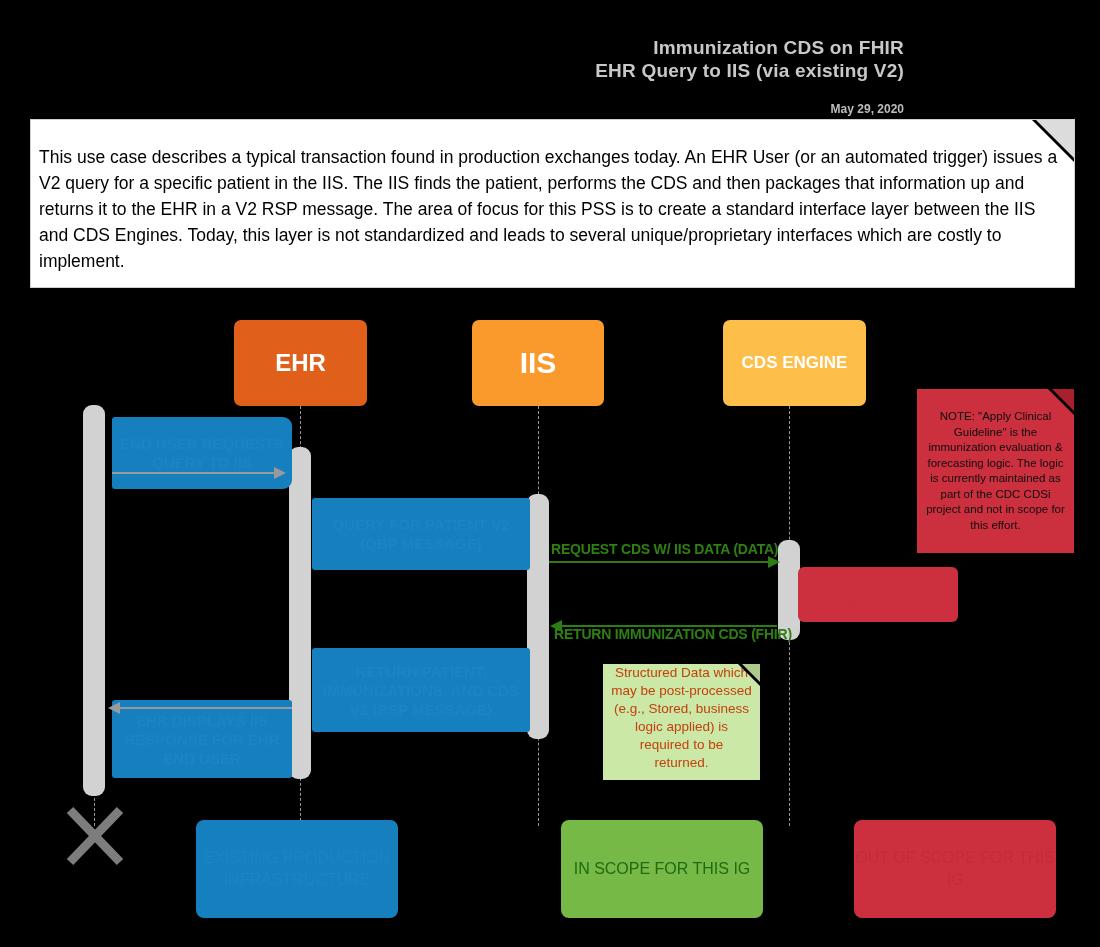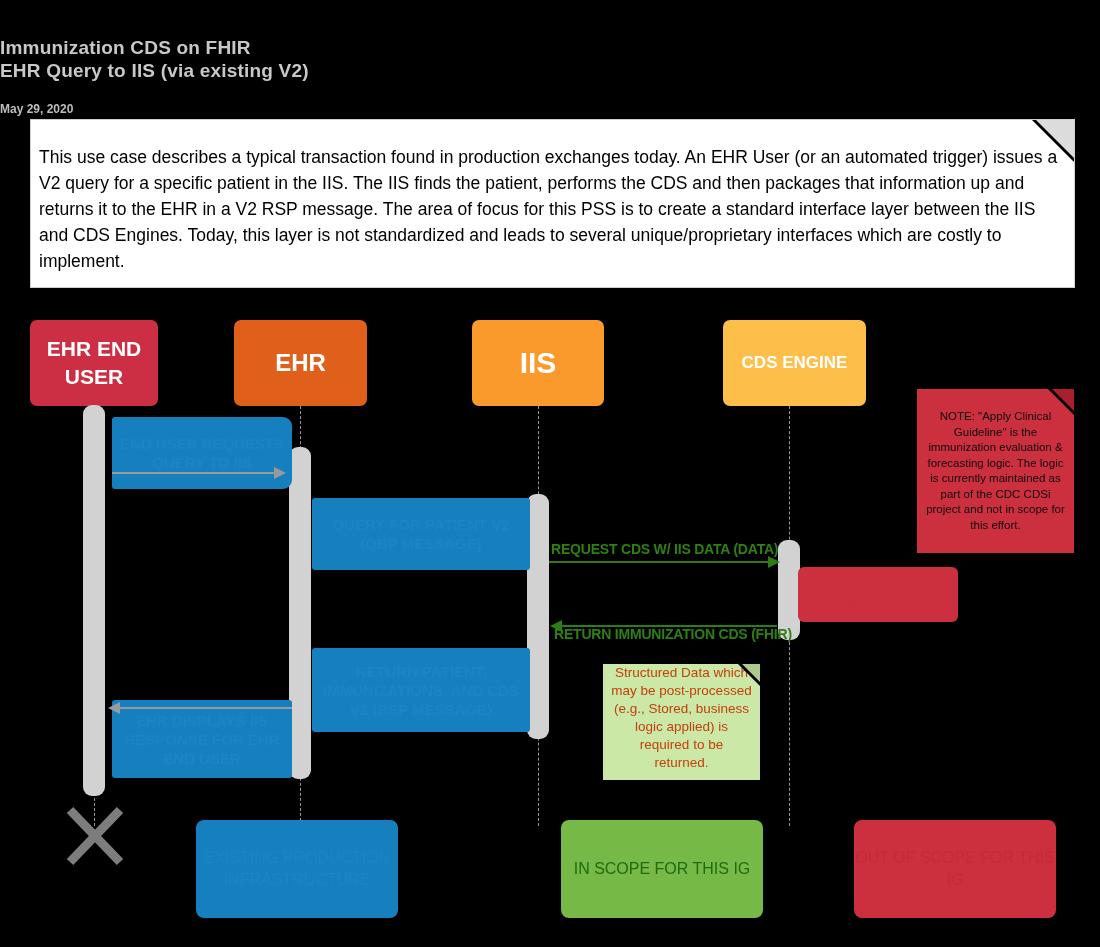--- a/index.html
+++ b/index.html
@@ -15,21 +15,22 @@
     font-family: "Liberation Sans", sans-serif;
     overflow: hidden;
   }
 
   
   #title-block {
     position: absolute;
     left: 0;
     top: 36px;
     width: 892px;
-    text-align: left;
+    text-align: right;
+    padding-left: 12px;
   }
   .title-line {
     color: #c8c8c8;
     font-weight: bold;
     font-size: 19px;
     line-height: 23px;
     letter-spacing: .2px;
   }
   .title-date {
     color: #bdbdbd;
@@ -290,23 +291,20 @@
     <div class="title-line">EHR Query to IIS (via existing V2)</div>
     <div class="title-date">May 29, 2020</div>
   </div>
 
   <div id="description-note">
     <div class="fold"></div>
     <div class="fold-inner"></div>
     <div id="description-text">This use case describes a typical transaction found in production exchanges today. An EHR User (or an automated trigger) issues a V2 query for a specific patient in the IIS.  The IIS finds the patient, performs the CDS and then packages that information up and returns it to the EHR in a V2 RSP message.  The area of focus for this PSS is to create a standard interface layer between the IIS and CDS Engines. Today, this layer is not standardized and leads to several unique/proprietary interfaces which are costly to implement.</div>
   </div>
 
-  <div class="actor-box" style="left:30px; top:320px; width:128px; height:86px; background:#cc2f44; font-size:21px; line-height:28px;">
-    <span>EHR END USER</span>
-  </div>
 
   <div class="actor-box" style="left:234px; top:320px; width:133px; height:86px; background:#e0601b; font-size:24px;">
     <span>EHR</span>
   </div>
 
   <div class="actor-box" style="left:472px; top:320px; width:132px; height:86px; background:#fb9a2c; font-size:30px;">
     <span>IIS</span>
   </div>
 
   <div class="actor-box" style="left:723px; top:320px; width:143px; height:86px; background:#fdbf4a; font-size:17px;">

